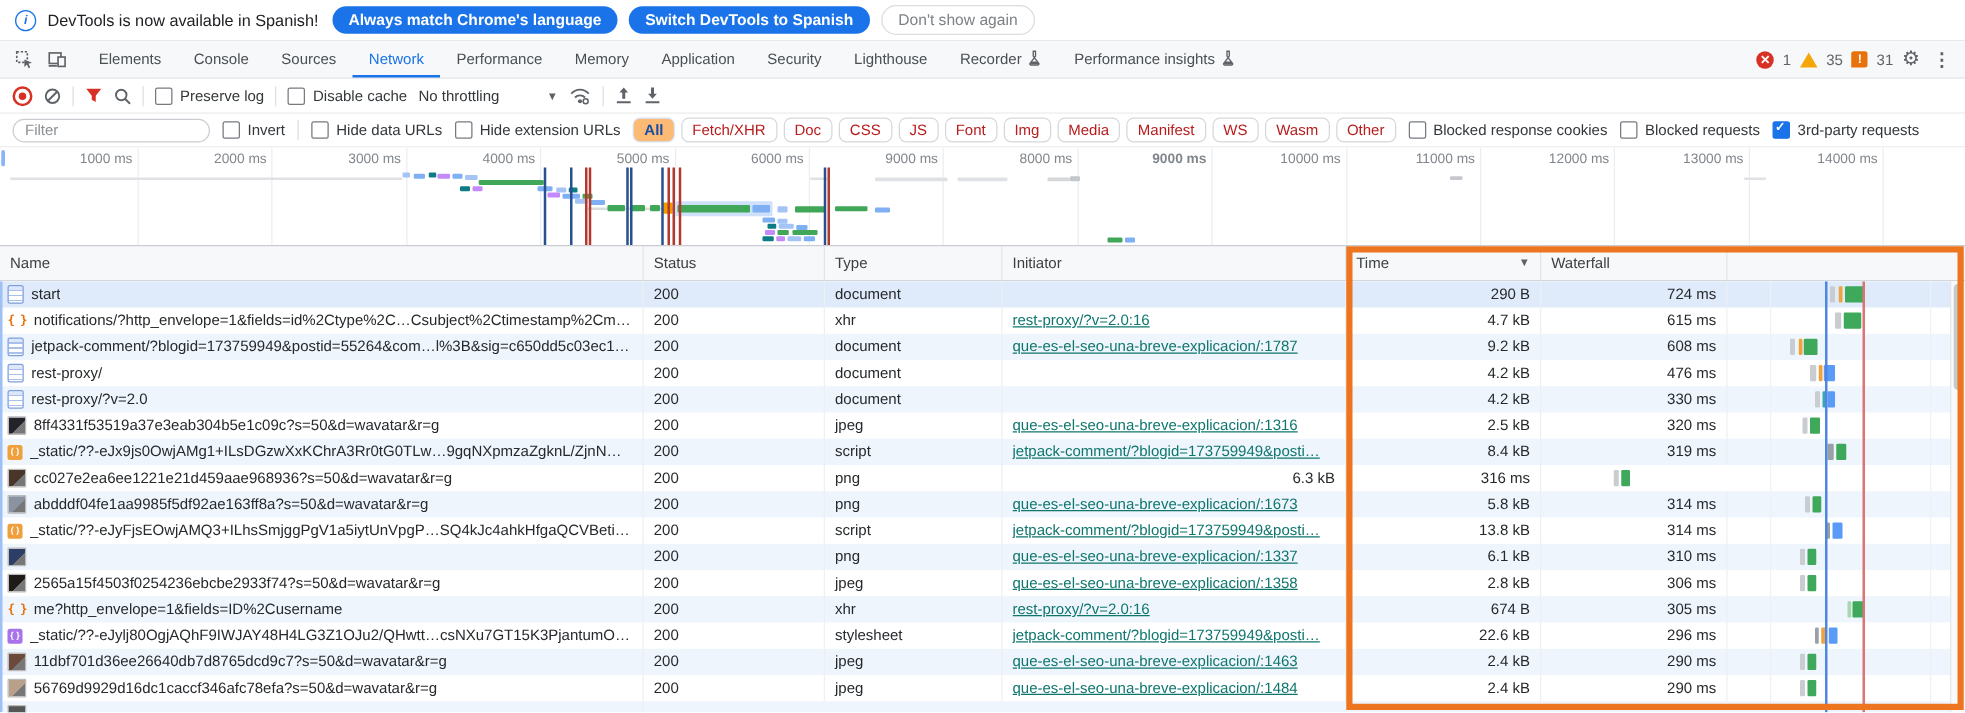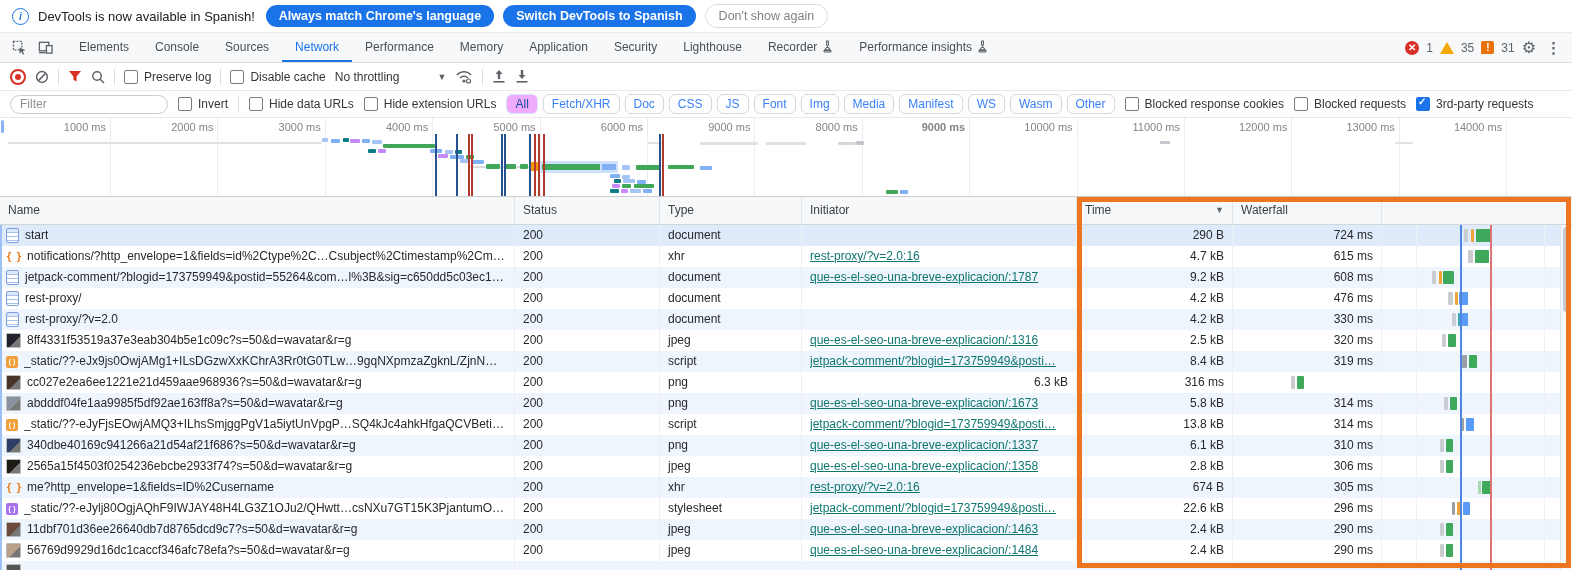--- a/index.html
+++ b/index.html
@@ -38,22 +38,22 @@
   .cbx{width:12px;height:12px;border:1px solid #767b80;border-radius:2px;background:#fff;flex:none;position:relative}
   .cbx.on{background:#1a73e8;border-color:#1a73e8}
   .cbx.on::after{content:"✓";position:absolute;left:1px;top:-2px;color:#fff;font-size:10px;font-weight:bold}
   .throttle{display:flex;align-items:center;gap:38px;cursor:pointer;color:#33373a}
   .caret{font-size:9px;color:#5f6368}
   
   .fbar{height:26px;border-bottom:1px solid #e9e9e9;display:flex;align-items:center;gap:10px;padding:0 10px;background:#fff}
   .finput{width:138px;height:17px;border:1px solid #c9cdd1;border-radius:10px;padding:0 9px;font-size:12px;color:#202124;outline:none;font-family:inherit}
   .finput::placeholder{color:#8b9095}
   .chips{display:flex;align-items:center;gap:5px}
-  .chip{border:1px solid #d5d8db;border-radius:6px;padding:2px 8px;color:#3b82f6;cursor:pointer;white-space:nowrap}
-  .chip.on{background:#f0abfc;border-color:#d7e5fc;color:#174ea6;font-weight:normal;border-radius:6px}
+  .chip{border:1px solid #d5d8db;border-radius:6px;padding:2px 8px;color:#b91c1c;cursor:pointer;white-space:nowrap}
+  .chip.on{background:#fdba74;border-color:#d7e5fc;color:#174ea6;font-weight:bold;border-radius:6px}
   
   .overview{height:78px;border-bottom:1px solid #c9ccd0;position:relative;background:#fff;overflow:hidden}
   .ov-label{position:absolute;top:3px;width:82px;text-align:right;font-size:11px;color:#80868b;pointer-events:none}
   .ov-grid{position:absolute;top:0;bottom:0;width:1px;background:#ebedef}
   .ov-bar{position:absolute;border-radius:1px}
   .ov-vline{position:absolute;top:16px;bottom:0;width:2px}
   .brush{position:absolute;left:1px;top:2px;width:3px;height:13px;border-radius:2px;background:#8ab4f8}
   
   .gridcols{display:grid;grid-template-columns:515px 145px 142px 275px 156px 149px auto}
   .thead{height:27px;border-bottom:1px solid #d4d7da;background:#f6f8fa}
@@ -546,21 +546,20 @@
       <div class="cell num">13.8 kB</div>
       <div class="cell num">314 ms</div>
       <div class="cell wfc">
         <span class="wfbar" style="left: 78px; width: 4px; background: rgb(154, 160, 166);"></span>
         <span class="wfbar" style="left: 84px; width: 8px; background: rgb(91, 155, 248);"></span>
       </div>
     </div>
     <div class="row gridcols">
       <div class="cell namec">
         <span class="ic ic-img" style="background: linear-gradient(135deg, rgb(44, 62, 102) 60%, rgb(119, 119, 119) 60%);"></span>
-        <span class="txt">340dbe40169c941266a21d54af21f686?s=50&amp;d=wavatar&amp;r=g</span>
       </div>
       <div class="cell">200</div>
       <div class="cell">png</div>
       <div class="cell initc">
         <span class="init-link">que-es-el-seo-una-breve-explicacion/:1337</span>
       </div>
       <div class="cell num">6.1 kB</div>
       <div class="cell num">310 ms</div>
       <div class="cell wfc">
         <span class="wfbar" style="left: 58px; width: 4px; background: rgb(201, 204, 209);"></span>

